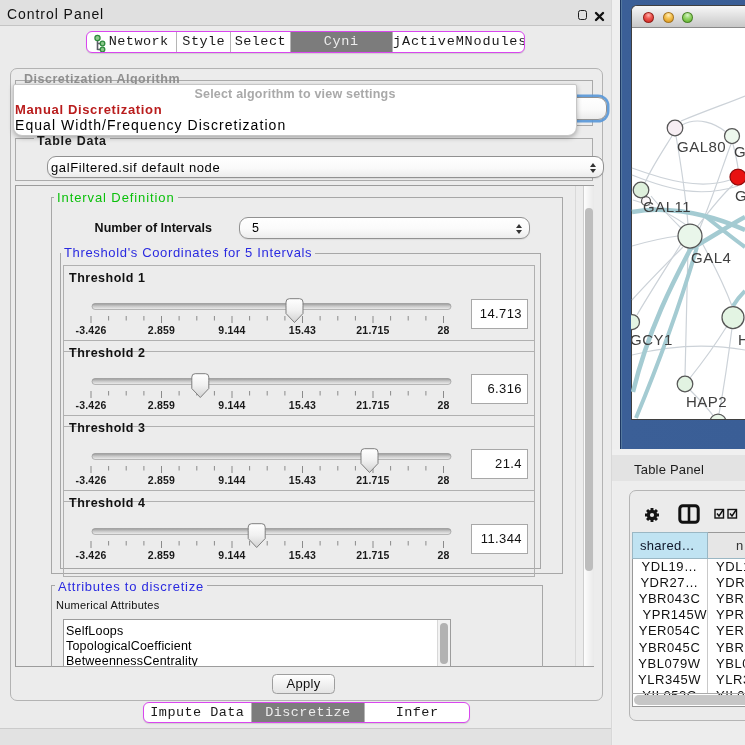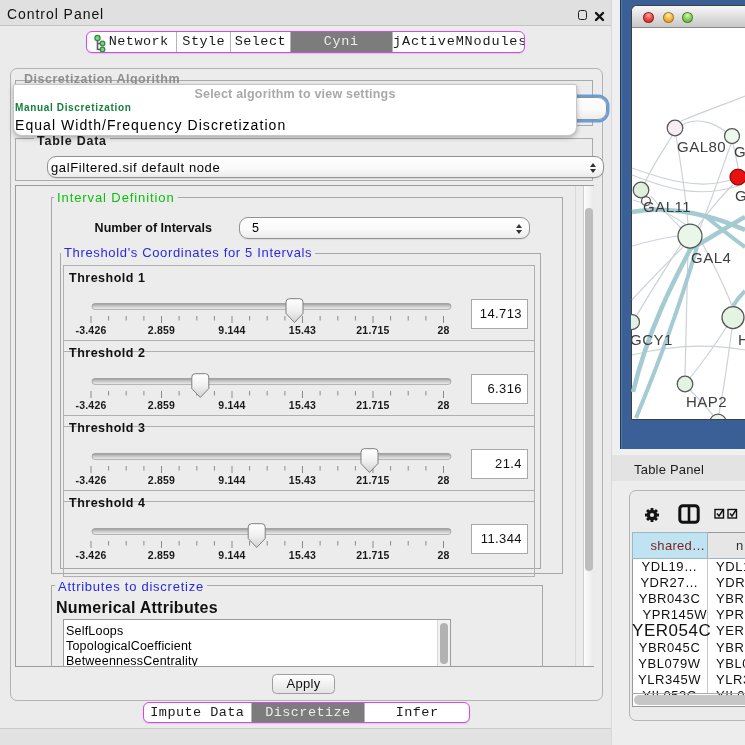--- a/index.html
+++ b/index.html
@@ -57,21 +57,21 @@
 
 <div class="abs" style="left:15px;top:138px;width:578px;height:43px;border:1px solid #ababab"></div>
 <div class="abs" style="left:34px;top:134px;font-size:12.5px;font-weight:bold;letter-spacing:0.75px;color:#1c1c1c;background:#ececec;padding:0 3px">Table Data</div>
 <div class="combo" style="left:27px;top:156px;width:557px;height:22px">
   <div class="ctext" style="left:3px;font-size:13px;letter-spacing:0.6px">galFiltered.sif default node</div>
       <div class="arr" style="top:5px"></div>
 </div>
 
 <div class="abs" style="left:13px;top:84px;width:564px;height:52px;background:#fff;border:1px solid #c6c6c6;border-radius:2px 2px 9px 9px;box-shadow:0 2px 5px rgba(0,0,0,0.28)"></div>
 <div class="abs" style="left:13px;top:87px;width:564px;text-align:center;font-size:12.5px;font-weight:bold;letter-spacing:0.2px;color:#a9a9a9">Select algorithm to view settings</div>
-<div class="abs" style="left:15px;top:102px;font-size:10px;font-weight:bold;letter-spacing:0.65px;color:#15803d">Manual Discretization</div>
+<div class="abs" style="left:15px;top:102px;font-size:13px;font-weight:bold;letter-spacing:0.65px;color:#b91c1c">Manual Discretization</div>
 <div class="abs" style="left:15px;top:117px;font-size:14px;letter-spacing:1.05px;color:#000">Equal Width/Frequency Discretization</div>
 
 <div class="abs" style="left:15px;top:185px;width:579px;height:482px;border:1px solid #9c9c9c;background:#ececec"></div>
 <div class="abs" style="left:575px;top:186px;width:1px;height:480px;background:#d9d9d9"></div>
 <div class="abs" style="left:583px;top:186px;width:11px;height:480px;background:linear-gradient(90deg,#fdfdfd,#e9e9e9);border-left:1px solid #cfcfcf"></div>
 <div class="abs" style="left:584.5px;top:208px;width:8px;height:363px;background:#bdbdbd;border-radius:4.5px"></div>
 
 <div class="abs" style="left:51px;top:197px;width:512px;height:377px;border:1px solid #a7a7a7"></div>
 <div class="gtitle" style="left:54px;top:191px;color:#0bc00b;letter-spacing:0.9px">Interval Definition</div>
 
@@ -191,21 +191,21 @@
         <text x="238.5" y="68" font-family="Liberation Sans, sans-serif" font-size="10.5" font-weight="bold" fill="#1a1a1a" text-anchor="middle" letter-spacing="0.2">15.43</text>
         <text x="309.0" y="68" font-family="Liberation Sans, sans-serif" font-size="10.5" font-weight="bold" fill="#1a1a1a" text-anchor="middle" letter-spacing="0.2">21.715</text>
         <text x="379.5" y="68" font-family="Liberation Sans, sans-serif" font-size="10.5" font-weight="bold" fill="#1a1a1a" text-anchor="middle" letter-spacing="0.2">28</text>
         <path d="M184.2,39.5 v-3.4 a3.4,3.4 0 0 1 3.4,-3.4 h10.2 a3.4,3.4 0 0 1 3.4,3.4 v3.4 l0,8 L192.7,56.5 L184.2,47.5 z" fill="url(#th)" stroke="#7e7e7e" stroke-width="1"></path>
       </svg>
   <div class="tval">11.344</div>
 </div>
 
 <div class="abs" style="left:51px;top:585px;width:492px;height:82px;border:1px solid #a7a7a7;border-bottom:none"></div>
 <div class="gtitle" style="left:55px;top:580px;color:#2a2ae0;letter-spacing:0.75px">Attributes to discretize</div>
-<div class="abs" style="left:56px;top:599px;font-size:16px;font-weight:bold;letter-spacing:0.25px;color:#111">Numerical Attributes</div>
+<div class="abs" style="left:56px;top:599px;font-size:11px;font-weight:normal;letter-spacing:0.25px;color:#111">Numerical Attributes</div>
 
 <div class="abs" style="left:63px;top:619px;width:388px;height:48px;border:1px solid #9c9c9c;background:#fff;overflow:hidden">
   <div style="position:absolute;left:2px;top:4px;font-size:12.5px;letter-spacing:0.2px;line-height:15.2px;color:#000">SelfLoops<br>TopologicalCoefficient<br>BetweennessCentrality</div>
   <div style="position:absolute;right:0;top:0;width:13px;height:48px;background:#f2f2f2;border-left:1px solid #d8d8d8"></div>
   <div style="position:absolute;right:2.5px;top:3px;width:8px;height:41px;background:#b2b2b2;border-radius:4px"></div>
 </div>
 
 <div class="abs" style="left:272px;top:674px;width:63px;height:20px;border:1px solid #9e9e9e;border-radius:4.5px;background:linear-gradient(180deg,#ffffff,#e4e4e4);text-align:center;font-size:13px;letter-spacing:0.3px;line-height:18px;color:#111">Apply</div>
 
 <div class="seg" style="left:143px;top:702px;width:327px;height:21px">
@@ -299,32 +299,32 @@
   <g fill="none" stroke="#111" stroke-width="1.4">
   <rect x="1" y="1.5" width="8.5" height="8.5"></rect>
         <path d="M3,5.5 l2,2.5 l4,-6"></path>
   <rect x="14" y="1.5" width="8.5" height="8.5"></rect>
         <path d="M16,5.5 l2,2.5 l4,-6"></path>
       </g>
 </svg>
 
 <div class="abs" style="left:632px;top:532px;width:113px;height:175px;background:#fff;border:1px solid #999;border-right:none;overflow:hidden"></div>
 <div class="abs" style="left:632px;top:532px;width:76px;height:27px;background:#c0e3f2;border:1px solid #9ab7c4"></div>
-<div class="abs" style="left:640px;top:532px;width:76px;height:27px;font-size:13px;letter-spacing:0.3px;color:#7f1d1d;text-align:center;line-height:27px">shared…</div>
+<div class="abs" style="left:640px;top:532px;width:76px;height:27px;font-size:13px;letter-spacing:0.3px;color:#0f172a;line-height:27px">shared…</div>
 <div class="abs" style="left:708px;top:532px;width:37px;height:27px;background:#e6e6e6;border-top:1px solid #999;border-bottom:1px solid #9ab7c4;font-size:13px;color:#333;padding-left:28px;line-height:26px">n</div>
 <div class="abs" style="left:707px;top:559px;width:1px;height:134px;background:#c9c9c9"></div>
 <div style="position:absolute;left:632px;top:559px;width:75px;height:16px;text-align:center;font-size:13px;letter-spacing:0.55px;color:#111;line-height:16px">YDL19…</div>
     <div style="position:absolute;left:716px;top:559px;height:16px;font-size:13px;letter-spacing:0.55px;color:#111;line-height:16px">YDL1</div>
     <div style="position:absolute;left:632px;top:575px;width:75px;height:16px;text-align:center;font-size:13px;letter-spacing:0.55px;color:#111;line-height:16px">YDR27…</div>
     <div style="position:absolute;left:716px;top:575px;height:16px;font-size:13px;letter-spacing:0.55px;color:#111;line-height:16px">YDR2</div>
     <div style="position:absolute;left:632px;top:591px;width:75px;height:16px;text-align:center;font-size:13px;letter-spacing:0.55px;color:#111;line-height:16px">YBR043C</div>
     <div style="position:absolute;left:716px;top:591px;height:16px;font-size:13px;letter-spacing:0.55px;color:#111;line-height:16px">YBR0</div>
     <div style="position:absolute;left:632px;top:607px;width:75px;height:16px;text-align:right;font-size:13px;letter-spacing:0.55px;color:#111;line-height:16px">YPR145W</div>
     <div style="position:absolute;left:716px;top:607px;height:16px;font-size:13px;letter-spacing:0.55px;color:#111;line-height:16px">YPR1</div>
-    <div style="position:absolute;left:632px;top:623px;width:75px;height:16px;text-align:center;font-size:17px;letter-spacing:0.55px;color:#111;line-height:16px">YER054C</div>
+    <div style="position:absolute;left:632px;top:623px;width:75px;height:16px;text-align:center;font-size:13px;letter-spacing:0.55px;color:#111;line-height:16px">YER054C</div>
     <div style="position:absolute;left:716px;top:623px;height:16px;font-size:13px;letter-spacing:0.55px;color:#111;line-height:16px">YER0</div>
     <div style="position:absolute;left:632px;top:640px;width:75px;height:16px;text-align:center;font-size:13px;letter-spacing:0.55px;color:#111;line-height:16px">YBR045C</div>
     <div style="position:absolute;left:716px;top:640px;height:16px;font-size:13px;letter-spacing:0.55px;color:#111;line-height:16px">YBR0</div>
     <div style="position:absolute;left:632px;top:656px;width:75px;height:16px;text-align:center;font-size:13px;letter-spacing:0.55px;color:#111;line-height:16px">YBL079W</div>
     <div style="position:absolute;left:716px;top:656px;height:16px;font-size:13px;letter-spacing:0.55px;color:#111;line-height:16px">YBL0</div>
     <div style="position:absolute;left:632px;top:672px;width:75px;height:16px;text-align:center;font-size:13px;letter-spacing:0.55px;color:#111;line-height:16px">YLR345W</div>
     <div style="position:absolute;left:716px;top:672px;height:16px;font-size:13px;letter-spacing:0.55px;color:#111;line-height:16px">YLR3</div>
     <div style="position:absolute;left:632px;top:688px;width:75px;height:16px;text-align:center;font-size:13px;letter-spacing:0.55px;color:#111;line-height:16px">YIL052C</div>
     <div style="position:absolute;left:716px;top:688px;height:16px;font-size:13px;letter-spacing:0.55px;color:#111;line-height:16px">YIL0</div>
 <div class="abs" style="left:632px;top:693px;width:113px;height:1px;background:#aaa"></div>

